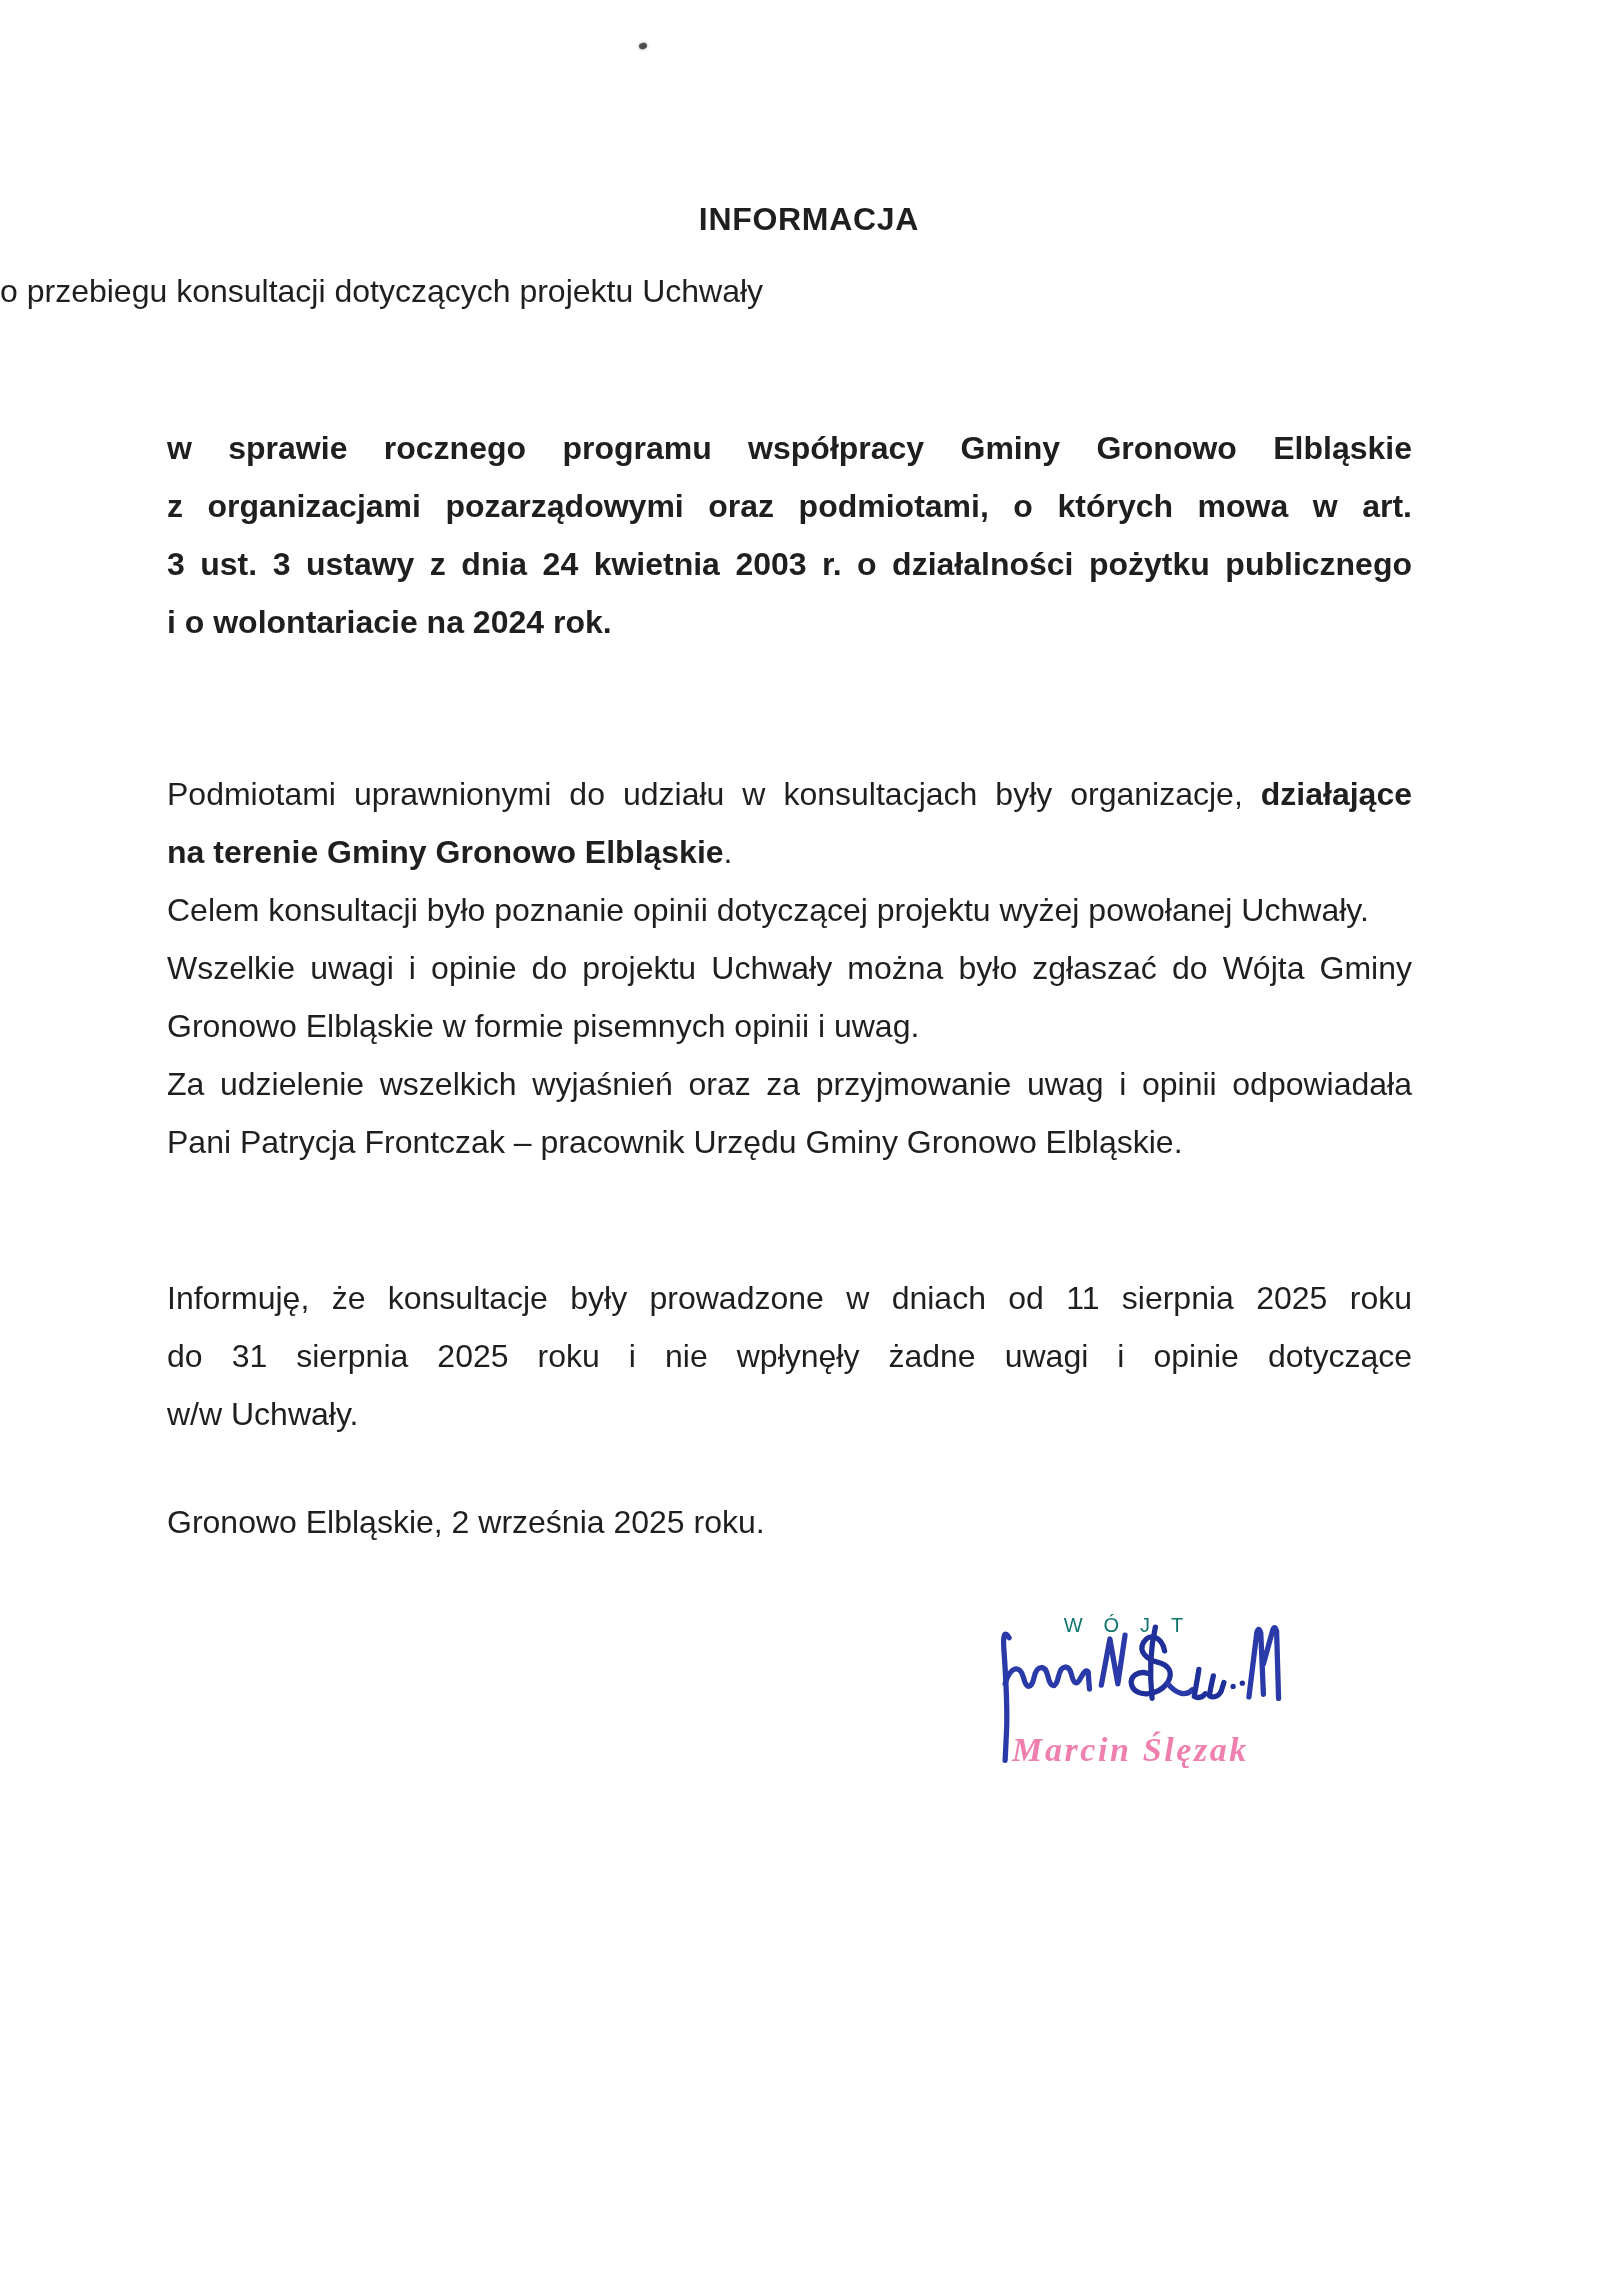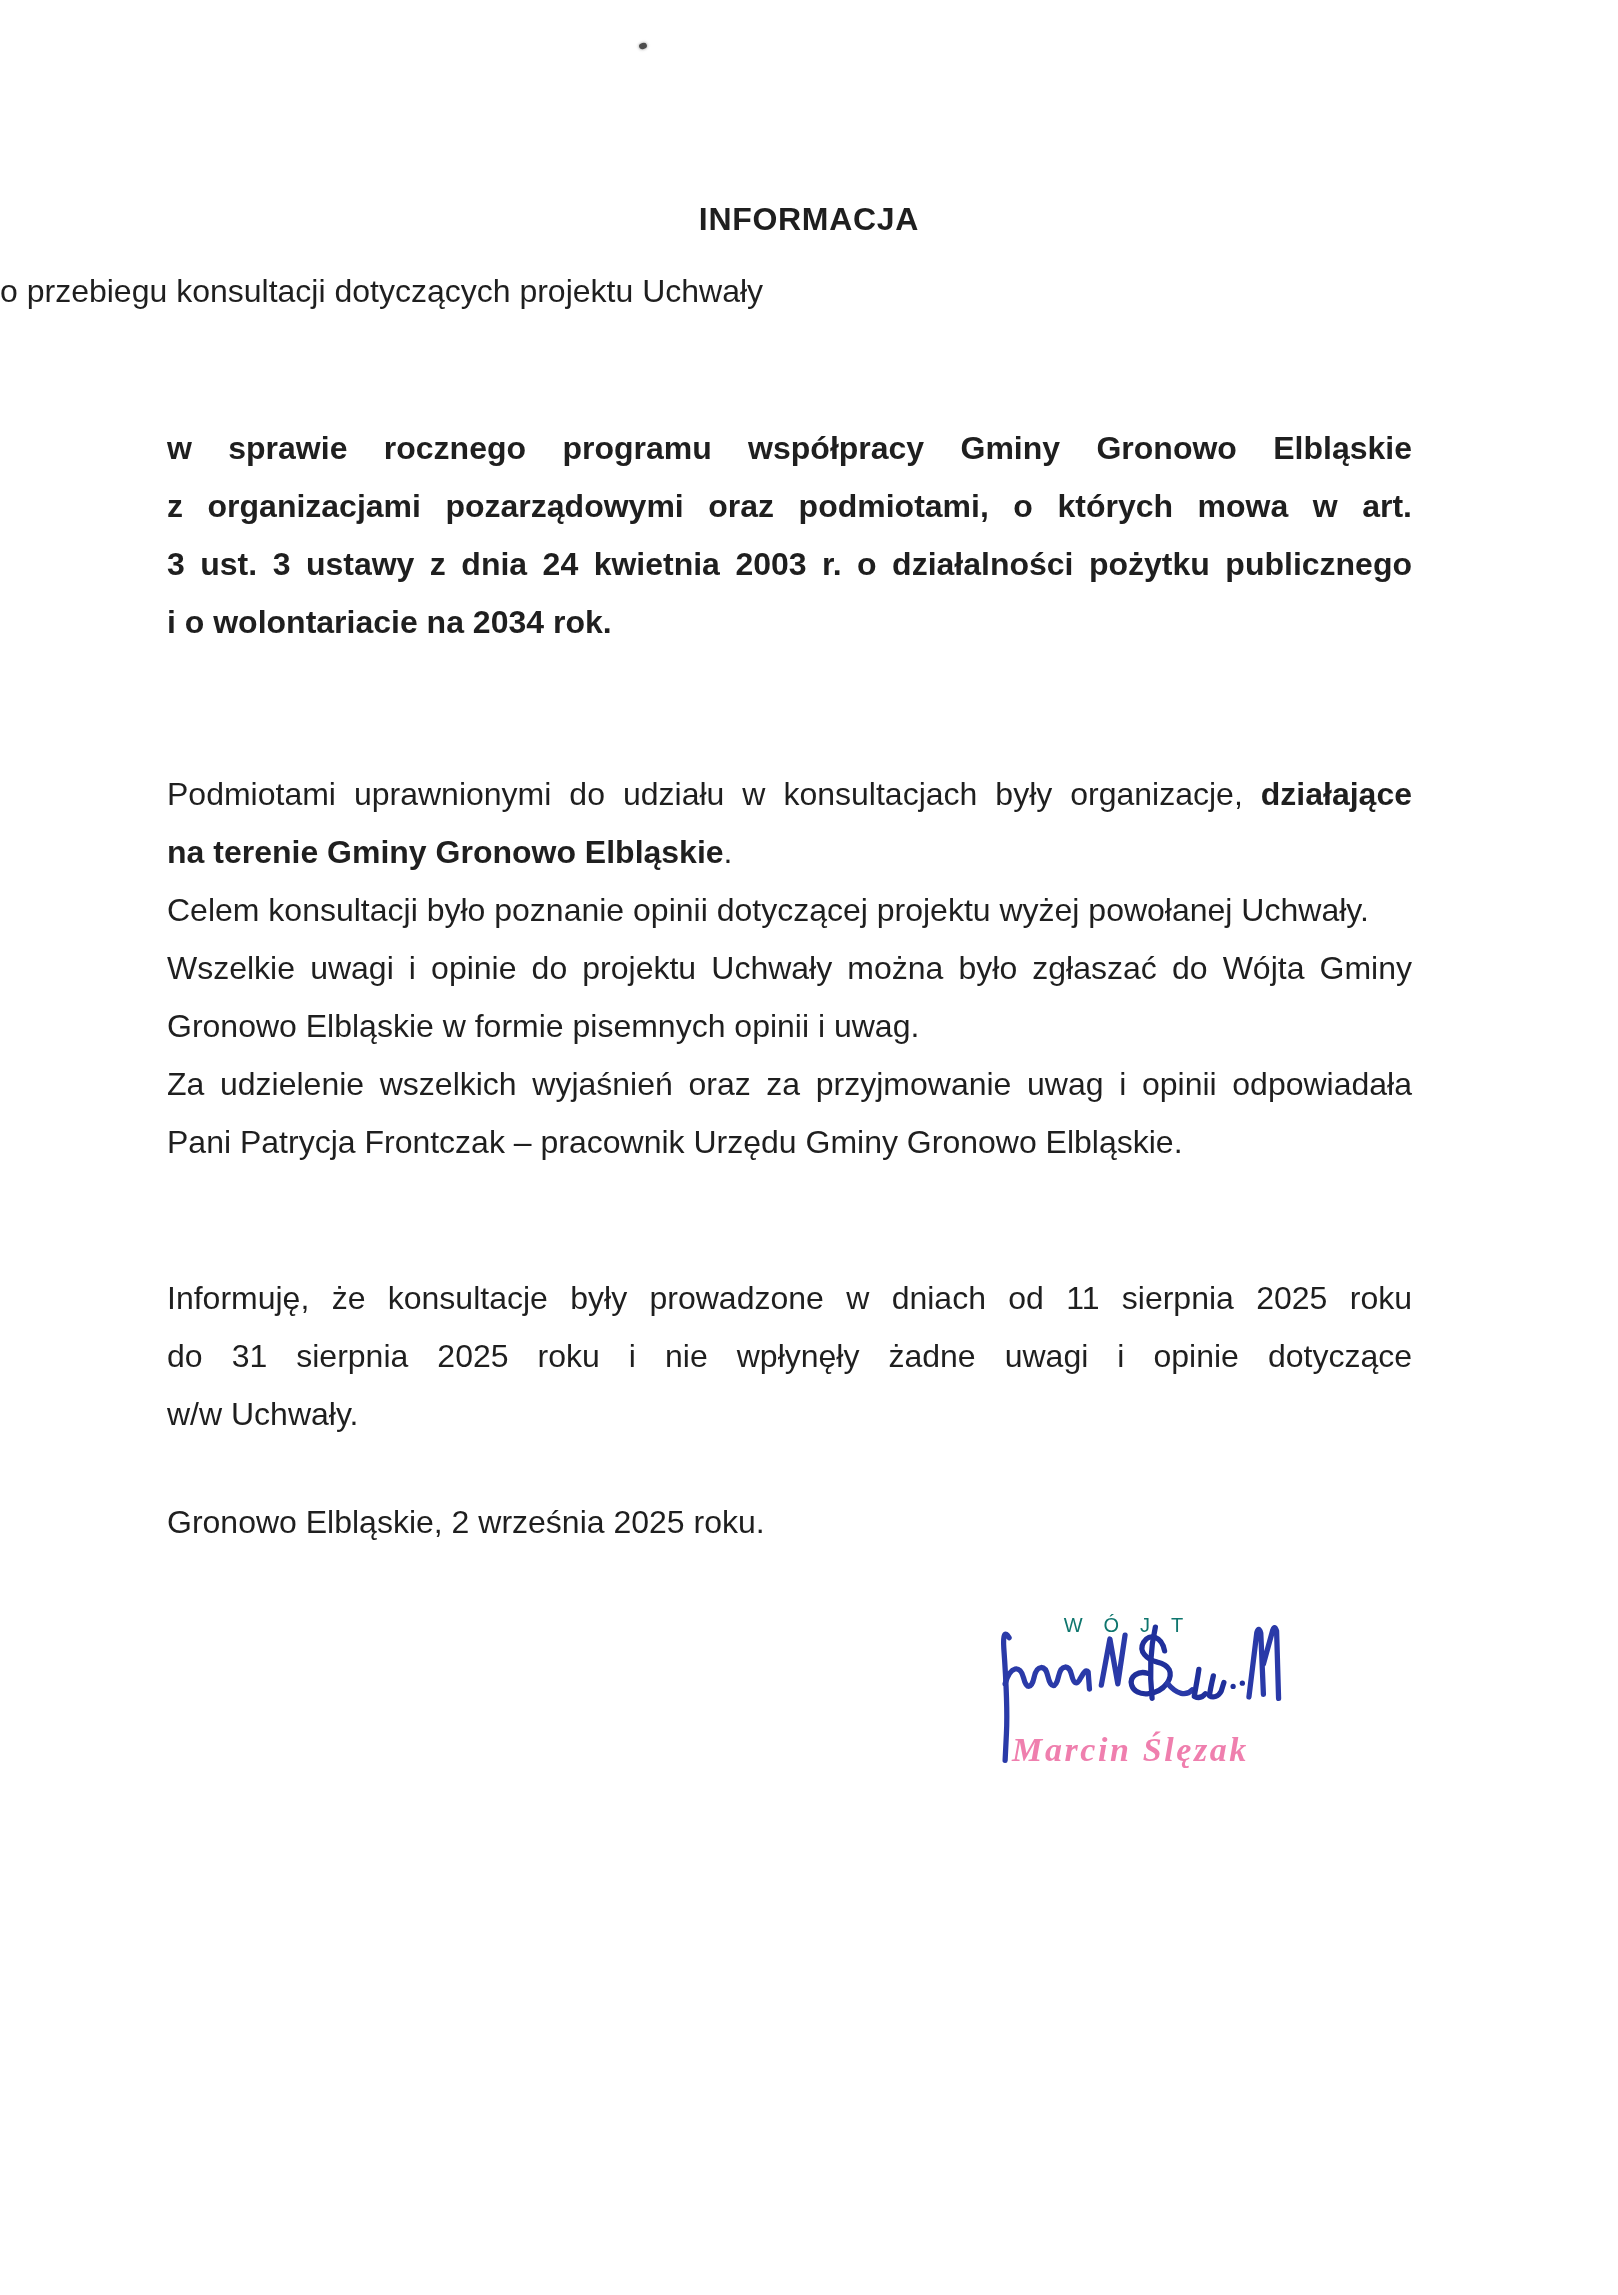--- a/index.html
+++ b/index.html
@@ -48,21 +48,21 @@
   <span class="speck"></span>
 
   <h1 class="title">INFORMACJA</h1>
 
   <div class="subtitle">o przebiegu konsultacji dotyczących projektu Uchwały</div>
 
   <div class="block bold" style="top:419px">
     <div class="line just">w sprawie rocznego programu współpracy Gminy Gronowo Elbląskie</div>
     <div class="line just">z organizacjami pozarządowymi oraz podmiotami, o których mowa w art.</div>
     <div class="line just">3 ust. 3 ustawy z dnia 24 kwietnia 2003 r. o działalności pożytku publicznego</div>
-    <div class="line">i o wolontariacie na 2034 rok.</div>
+    <div class="line">i o wolontariacie na 2024 rok.</div>
   </div>
 
   <div class="block" style="top:765px">
     <div class="line just"><span>Podmiotami uprawnionymi do udziału w konsultacjach były organizacje, </span><b>działające</b></div>
     <div class="line"><b>na terenie Gminy Gronowo Elbląskie</b><span>.</span></div>
     <div class="line">Celem konsultacji było poznanie opinii dotyczącej projektu wyżej powołanej Uchwały.</div>
     <div class="line just">Wszelkie uwagi i opinie do projektu Uchwały można było zgłaszać do Wójta Gminy</div>
     <div class="line">Gronowo Elbląskie w formie pisemnych opinii i uwag.</div>
     <div class="line just">Za udzielenie wszelkich wyjaśnień oraz za przyjmowanie uwag i opinii odpowiadała</div>
     <div class="line">Pani Patrycja Frontczak – pracownik Urzędu Gminy Gronowo Elbląskie.</div>

